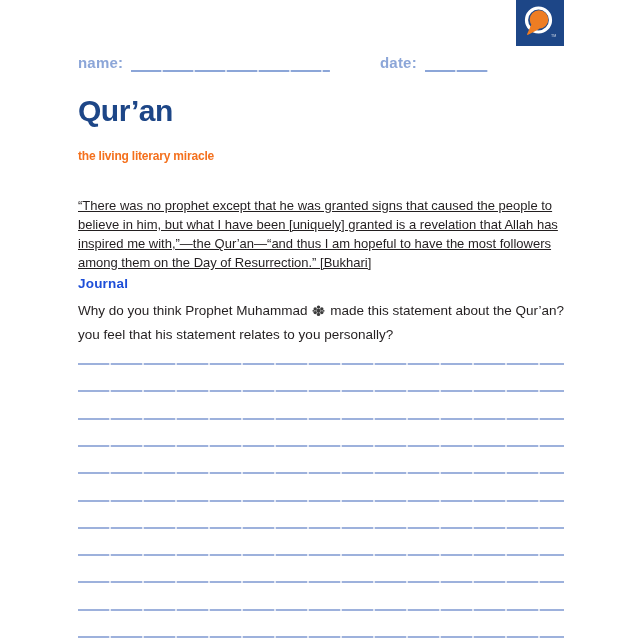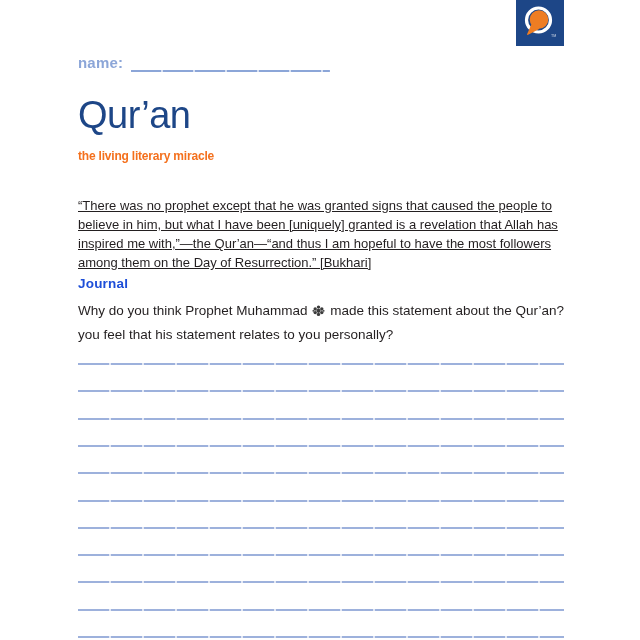--- a/index.html
+++ b/index.html
@@ -24,21 +24,21 @@
     margin-right:8px;line-height:18px;letter-spacing:.2px;
   }
   .field-line{
     flex:1;height:14px;
     background:repeating-linear-gradient(90deg,#8ca6d8 0 30px,rgba(140,166,216,.35) 30px 32px) bottom/100% 2px no-repeat;
   }
 
   
   .title{
     position:absolute;left:78px;top:94px;margin:0;
-    font-size:38px;font-weight:normal;color:#1d4687;letter-spacing:-.5px;
+    font-size:30px;font-weight:bold;color:#1d4687;letter-spacing:-.5px;
   }
   .subtitle{
     position:absolute;left:78px;top:149px;margin:0;
     font-size:12px;font-weight:bold;color:#f4701d;letter-spacing:-.2px;
   }
 
   
   .quote{
     position:absolute;left:78px;top:196px;width:499px;margin:0;
     font-size:13px;line-height:19px;color:#231f20;text-decoration:underline;
@@ -75,20 +75,24 @@
       <circle cx="23" cy="19.5" r="9.3" fill="#ee7d23"></circle>
       <text x="35" y="37" font-size="3.6" fill="#ffffff" opacity="0.75">TM</text>
     </svg>
   </div>
 
   <div class="fields">
     <div class="field field-name">
       <span class="field-label">name:</span>
       <span class="field-line"></span>
     </div>
+    <div class="field field-date">
+      <span class="field-label">date:</span>
+      <span class="field-line"></span>
+    </div>
   </div>
 
   <h1 class="title">Qur’an</h1>
   <h2 class="subtitle">the living literary miracle</h2>
 
   <p class="quote">“There was no prophet except that he was granted signs that caused the people to believe in him, but what I have been [uniquely] granted is a revelation that Allah has inspired me with,”—the Qur’an—“and thus I am hopeful to have the most followers among them on the Day of Resurrection.” [Bukhari]</p>
 
   <h3 class="journal-heading">Journal</h3>
   <p class="question"><span>Why do you think Prophet Muhammad</span>
     <span class="honorific">

